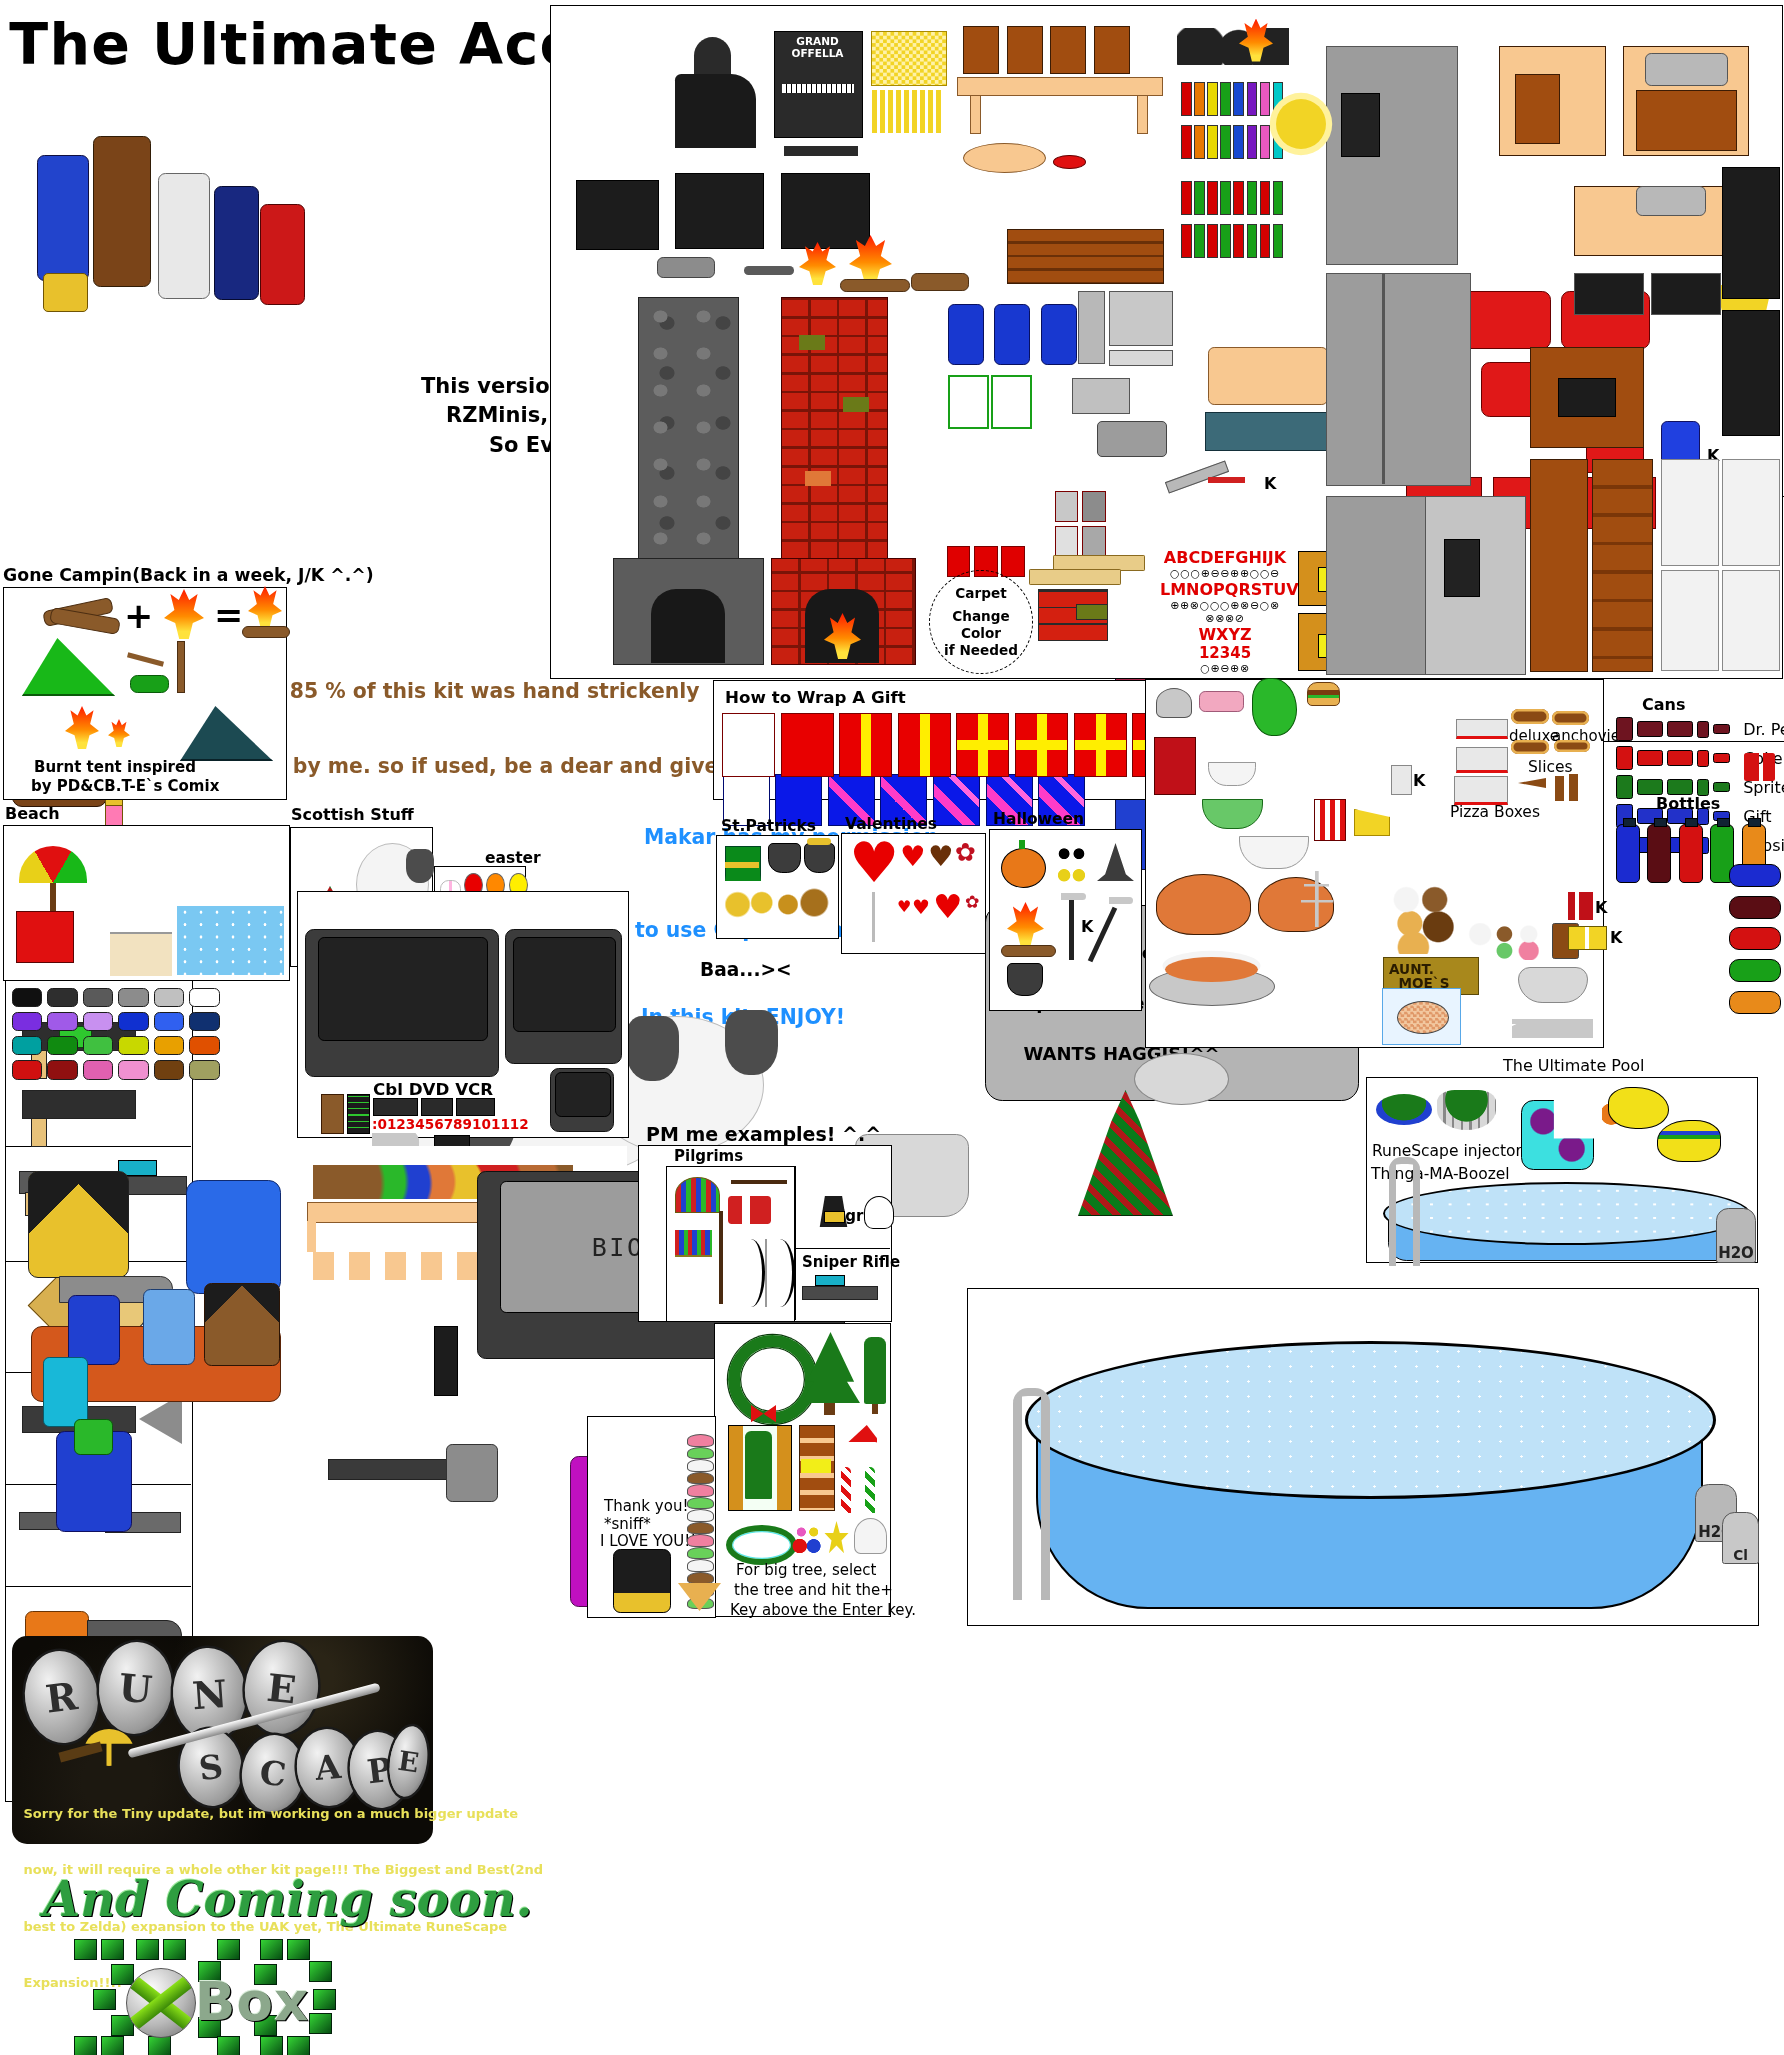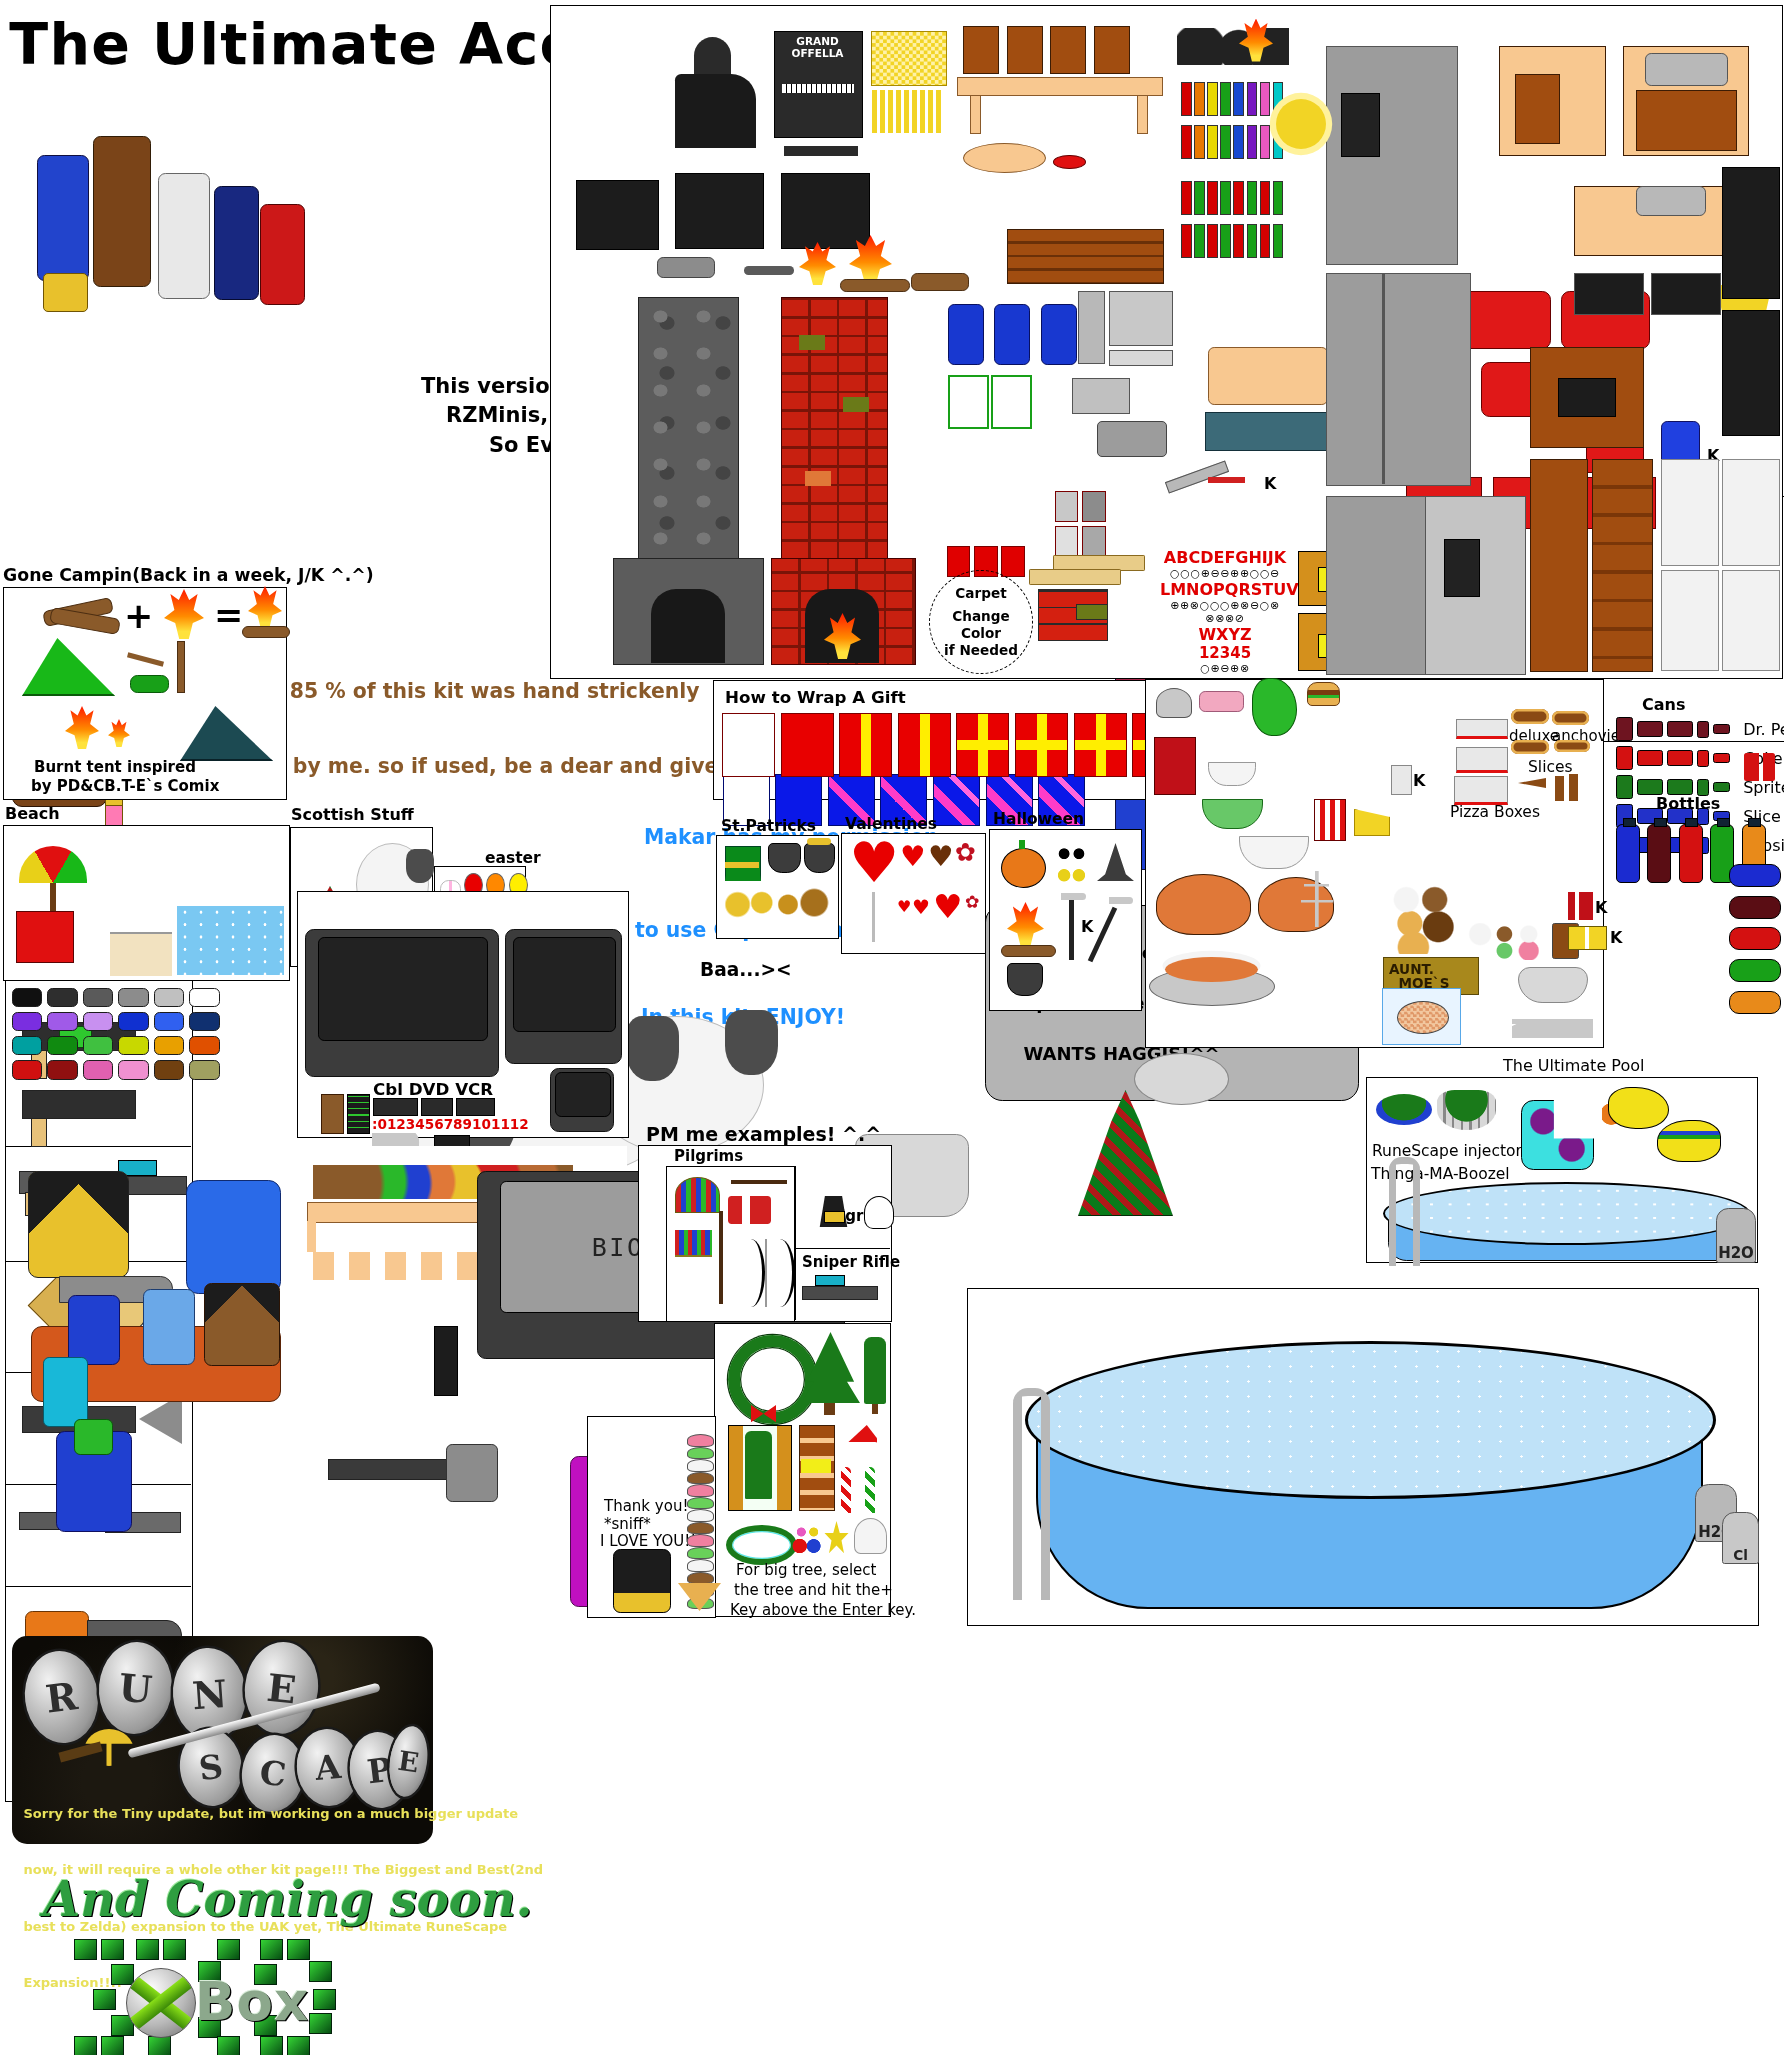--- a/index.html
+++ b/index.html
@@ -562,21 +562,21 @@
         <div class="can sm" style="background: rgb(28, 122, 28);"></div>
         <div class="can tiny" style="background: rgb(28, 122, 28);"></div>
         <span class="can-lbl">Sprite</span>
       </div>
       <div class="can-row">
         <div class="can" style="background: rgb(34, 49, 201);"></div>
         <div class="can lay" style="background: rgb(34, 49, 201);"></div>
         <div class="can lay" style="background: rgb(34, 49, 201);"></div>
         <div class="can sm" style="background: rgb(34, 49, 201);"></div>
         <div class="can tiny" style="background: rgb(34, 49, 201);"></div>
-        <span class="can-lbl">Slice</span>
+        <span class="can-lbl">Gift</span>
       </div>
       <div class="can-row">
         <div class="can" style="background: rgb(27, 43, 208);"></div>
         <div class="can lay" style="background: rgb(27, 43, 208);"></div>
         <div class="can lay" style="background: rgb(27, 43, 208);"></div>
         <div class="can sm" style="background: rgb(27, 43, 208);"></div>
         <div class="can tiny" style="background: rgb(27, 43, 208);"></div>
         <span class="can-lbl">Pepsi</span>
       </div>
     </div>

